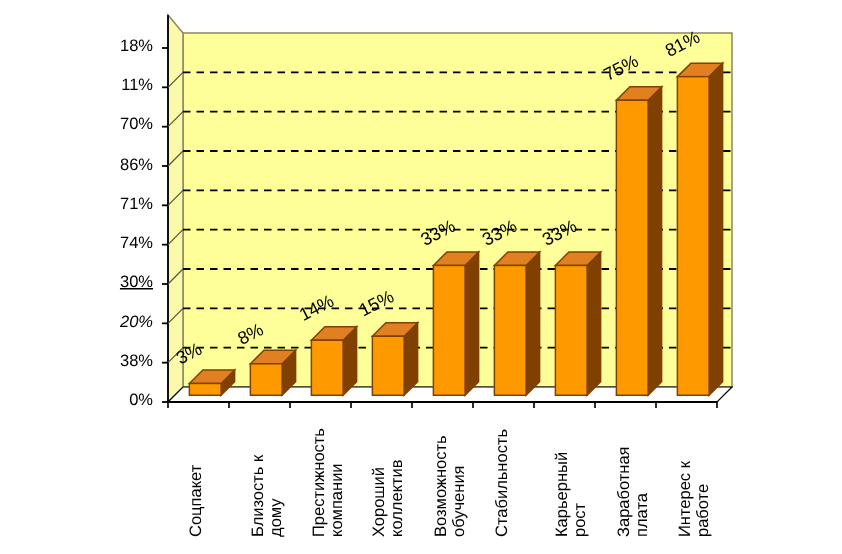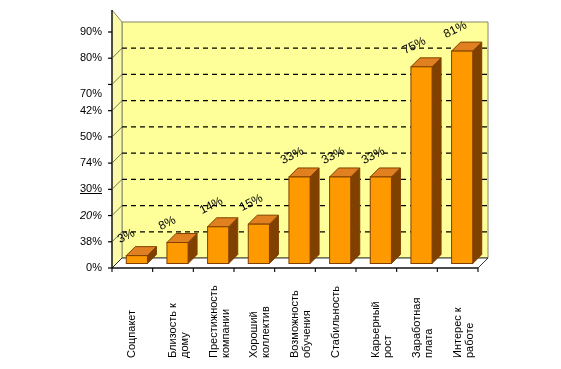--- a/index.html
+++ b/index.html
@@ -189,25 +189,25 @@
         </g>
 
     </svg>
 
     <div id="ytick-labels">
         <div class="ytick" style="left: 62px; top: 262px;">0%</div>
         <div class="ytick" style="left: 62px; top: 235.778px;">38%</div>
         <div class="ytick" style="left: 62px; top: 209.556px; font-style: italic;">20%</div>
         <div class="ytick" style="left: 62px; top: 183.333px; text-decoration: underline;">30%</div>
         <div class="ytick" style="left: 62px; top: 157.111px;">74%</div>
-        <div class="ytick" style="left: 62px; top: 130.889px;">50%</div>
-        <div class="ytick" style="left: 62px; top: 104.667px;">42%</div>
-        <div class="ytick" style="left: 62px; top: 78.4444px; margin-top: 10px;">70%</div>
-        <div class="ytick" style="left: 62px; top: 52.2222px;">80%</div>
-        <div class="ytick" style="left: 62px; top: 26px;">90%</div>
+        <div class="ytick" style="left: 62px; top: 130.889px;">71%</div>
+        <div class="ytick" style="left: 62px; top: 104.667px;">86%</div>
+        <div class="ytick" style="left: 62px; top: 78.4444px;">70%</div>
+        <div class="ytick" style="left: 62px; top: 52.2222px;">11%</div>
+        <div class="ytick" style="left: 62px; top: 26px;">18%</div>
       </div>
 
     <div id="data-labels">
         <div class="dlabel" style="left: 121.26px; top: 232.633px;">3%</div>
         <div class="dlabel" style="left: 161.927px; top: 219.522px;">8%</div>
         <div class="dlabel" style="left: 202.593px; top: 203.789px;">14%</div>
         <div class="dlabel" style="left: 243.26px; top: 201.167px;">15%</div>
         <div class="dlabel" style="left: 283.927px; top: 153.967px;">33%</div>
         <div class="dlabel" style="left: 324.593px; top: 153.967px;">33%</div>
         <div class="dlabel" style="left: 365.26px; top: 153.967px;">33%</div>

